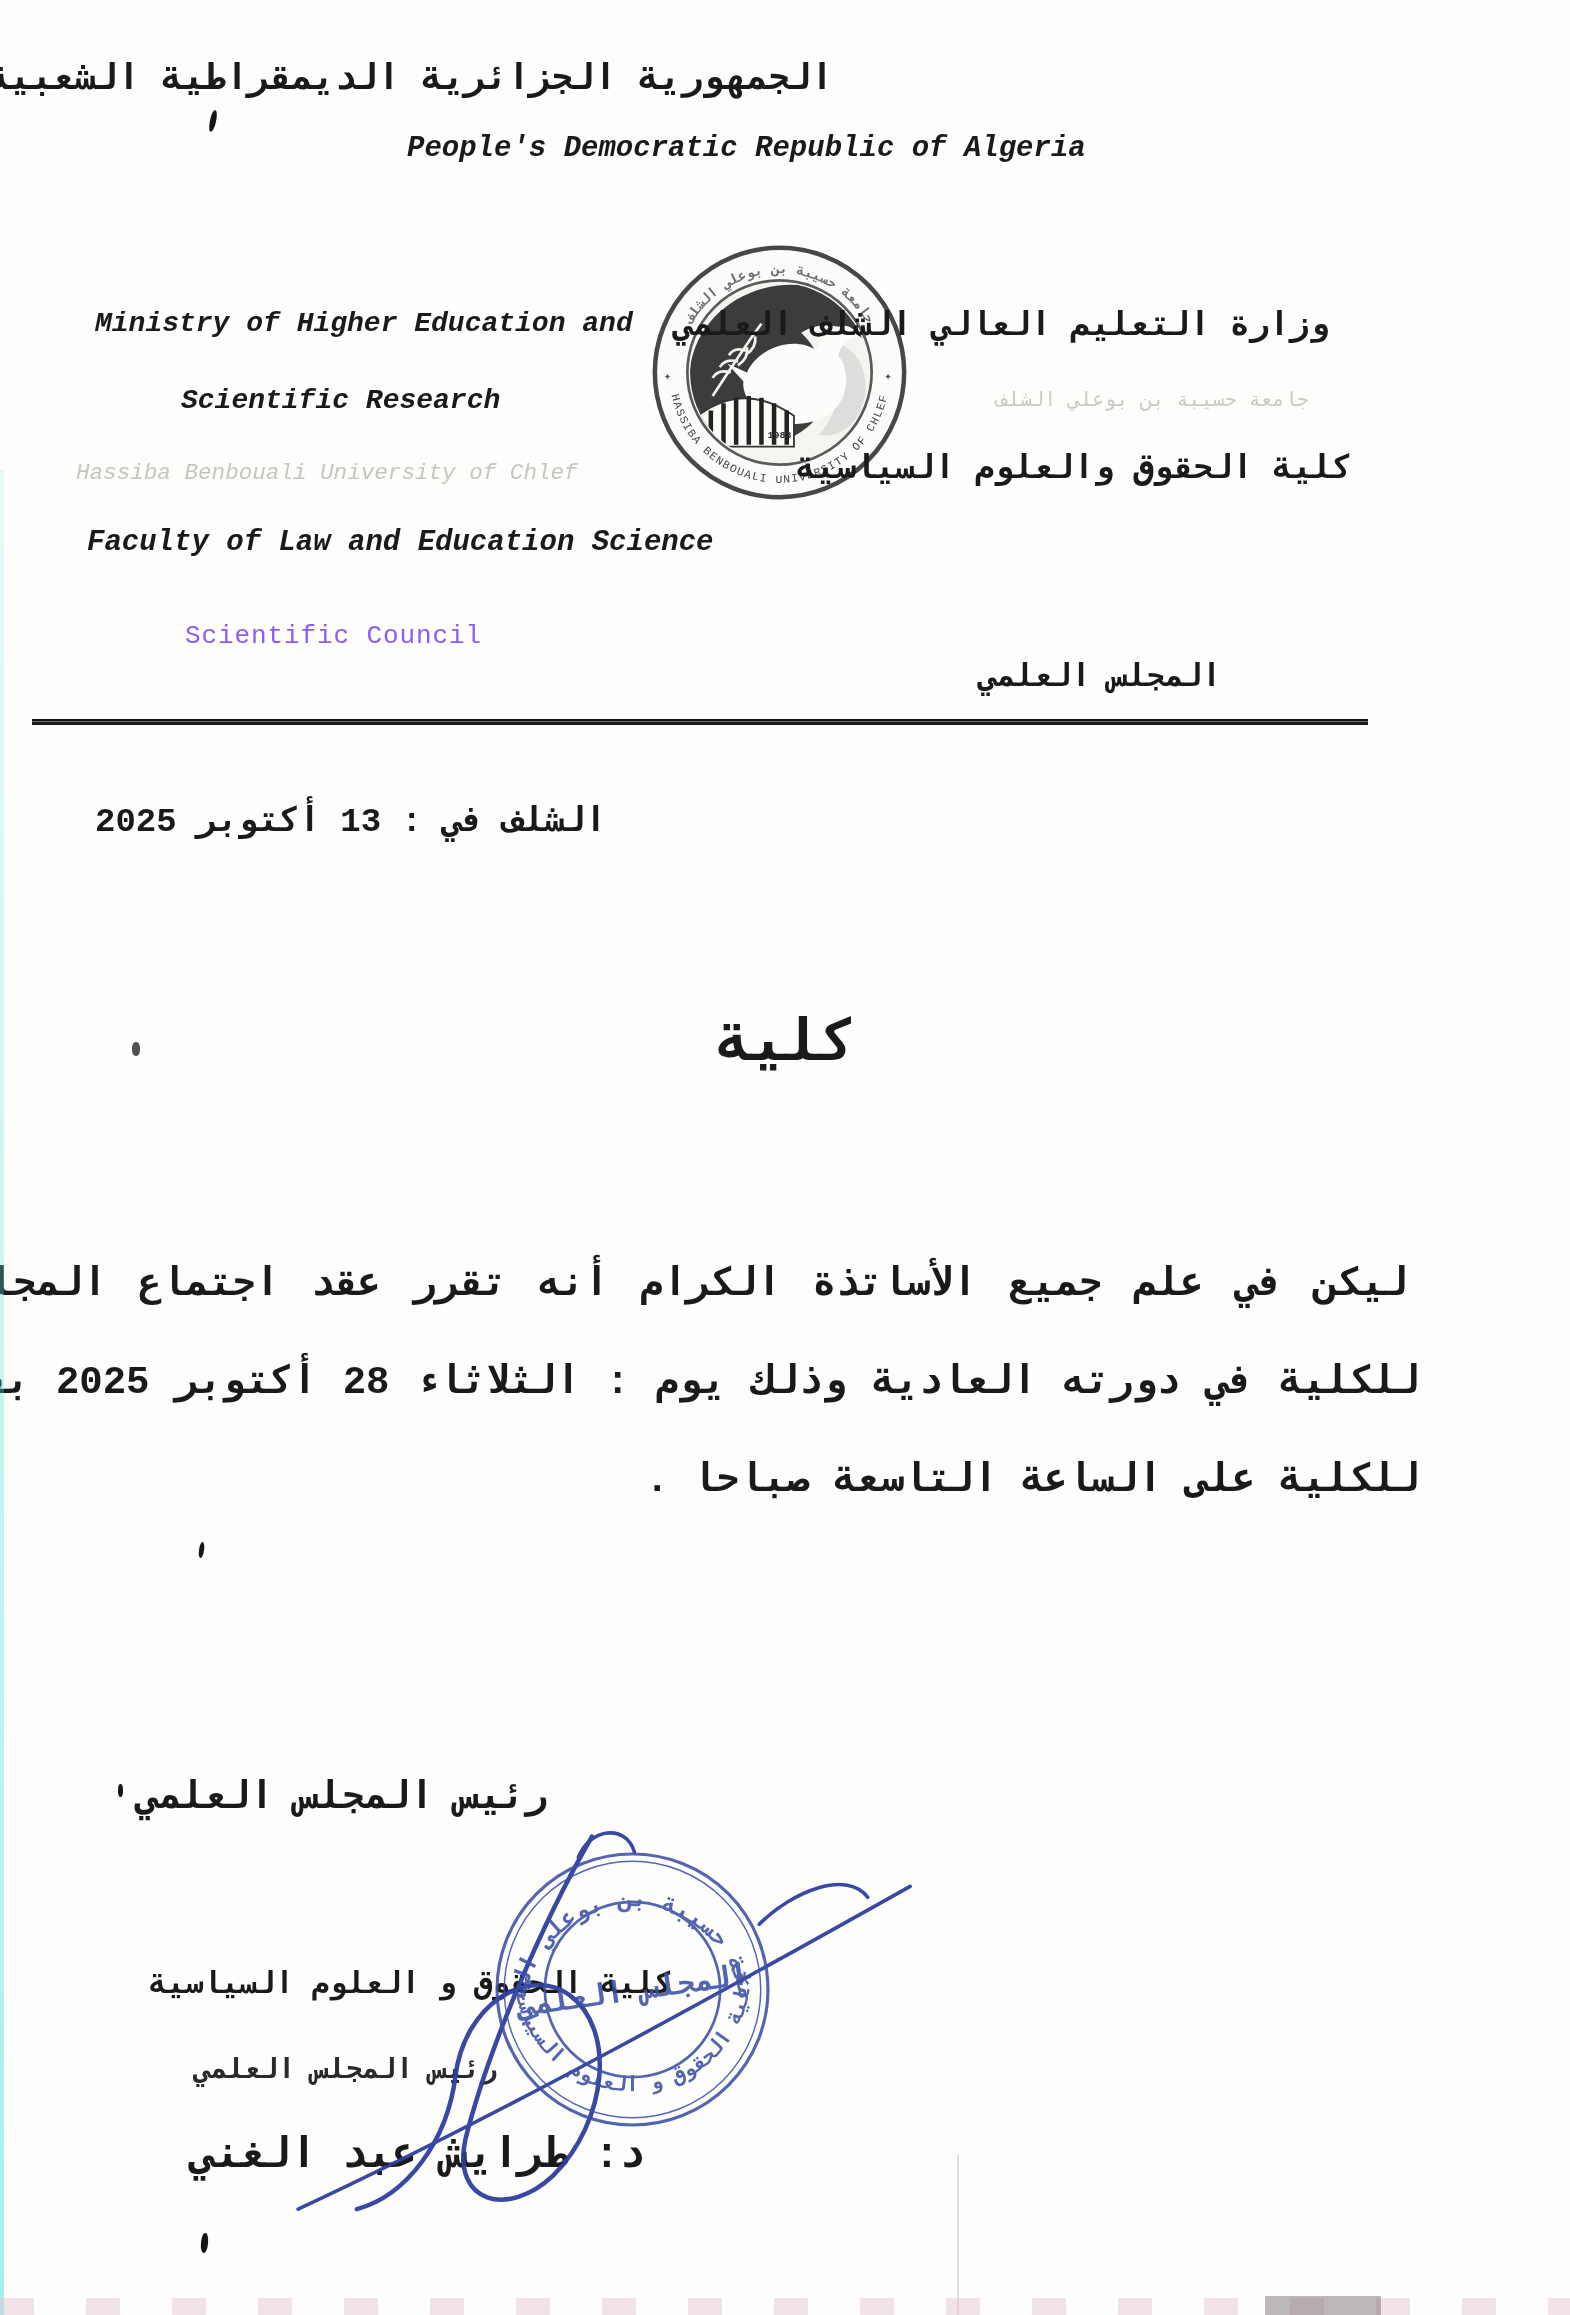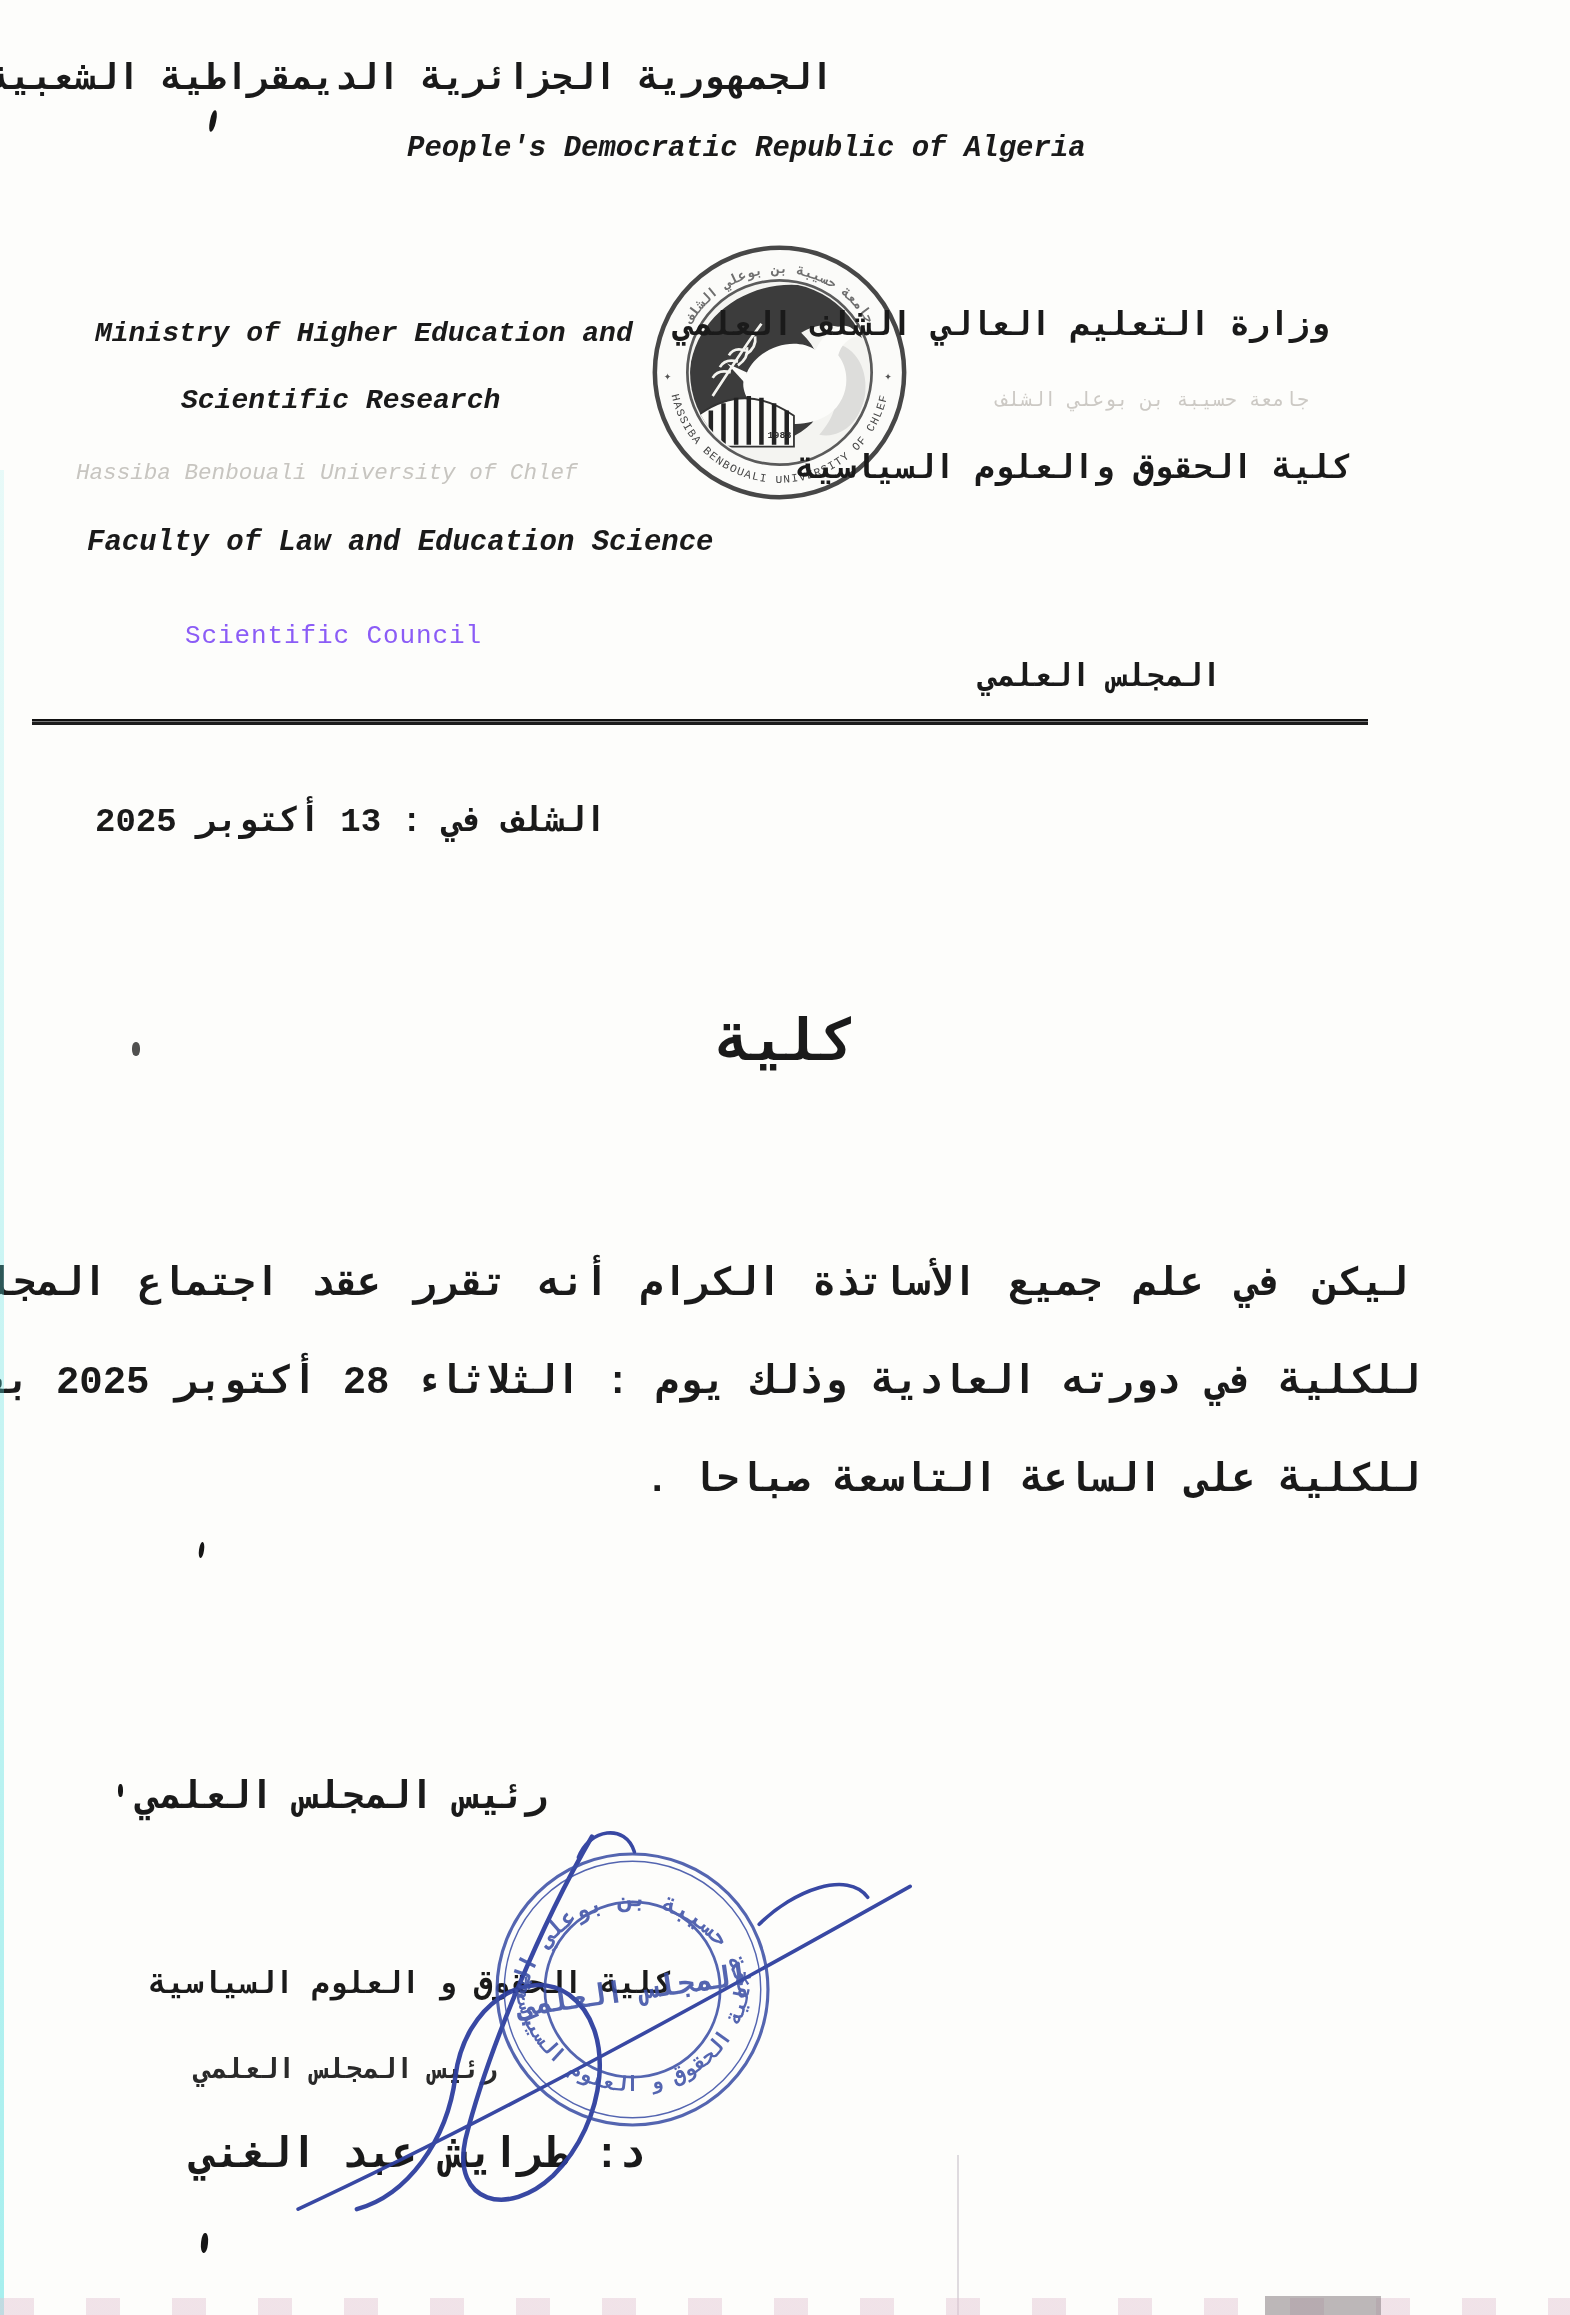--- a/index.html
+++ b/index.html
@@ -10,21 +10,21 @@
   }
   .abs { position:absolute; white-space:nowrap; }
   .ar { direction:rtl; unicode-bidi:embed; }
   .bi { font-style:italic; font-weight:bold; }
 
   
   .republic-ar { left:308px; top:56px; width:525px; text-align:center; font-size:36px; font-weight:bold; }
   .republic-en { left:407px; top:132px; width:516px; text-align:right; font-size:29px; }
 
   
-  .min-en-1 { left:95px; top:318px; font-size:28px; }
+  .min-en-1 { left:95px; top:308px; font-size:28px; }
   .min-en-2 { left:181px; top:385px; font-size:28px; }
   .univ-en-faded { left:76px; top:460px; font-size:22.6px; font-style:italic; color:#c7c5c0; filter:blur(0.5px); }
   .fac-en { left:87px; top:526px; font-size:29px; }
   .council-en { left:185px; top:621px; font-size:26px; color:#8b5cf6; letter-spacing:0.9px; }
 
   
   .min-ar { right:241px; top:304px; font-size:33px; font-weight:bold; }
   .univ-ar-faded { right:261px; top:387px; font-size:20px; color:#ccc9c4; filter:blur(0.7px); }
   .fac-ar { right:218px; top:447px; font-size:33px; font-weight:bold; }
   .council-ar { right:349px; top:657px; font-size:31px; font-weight:bold; }

